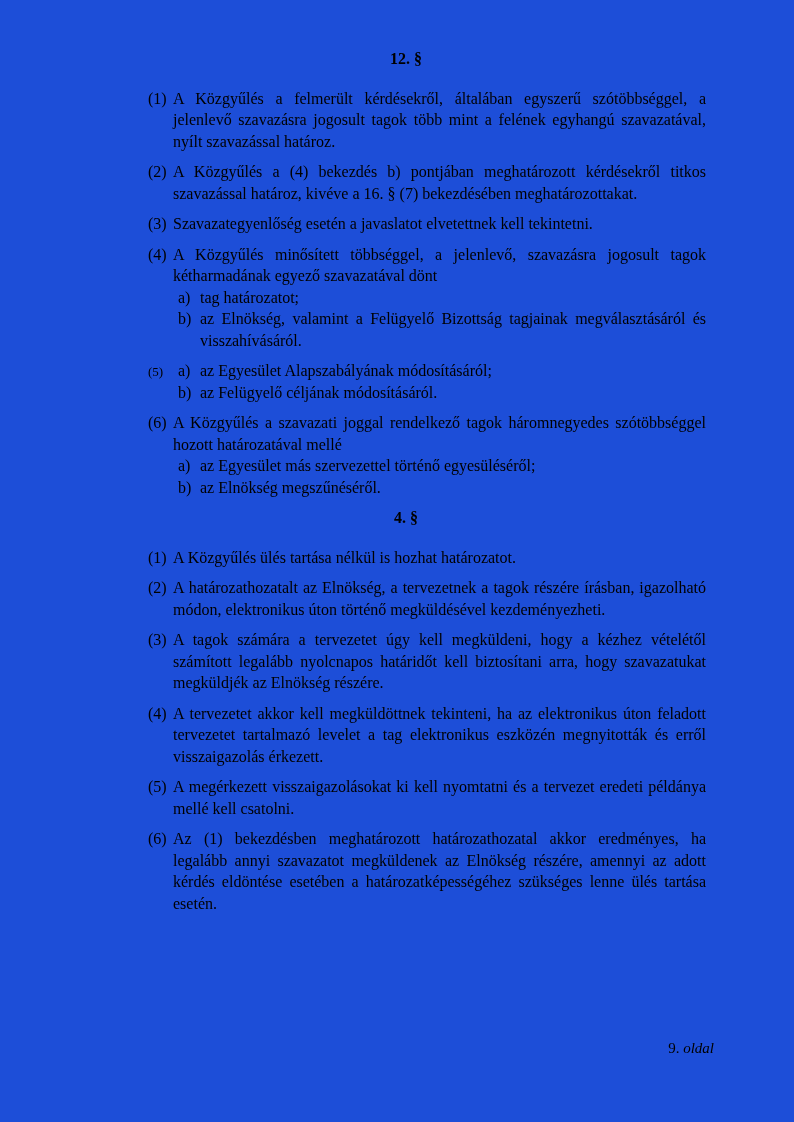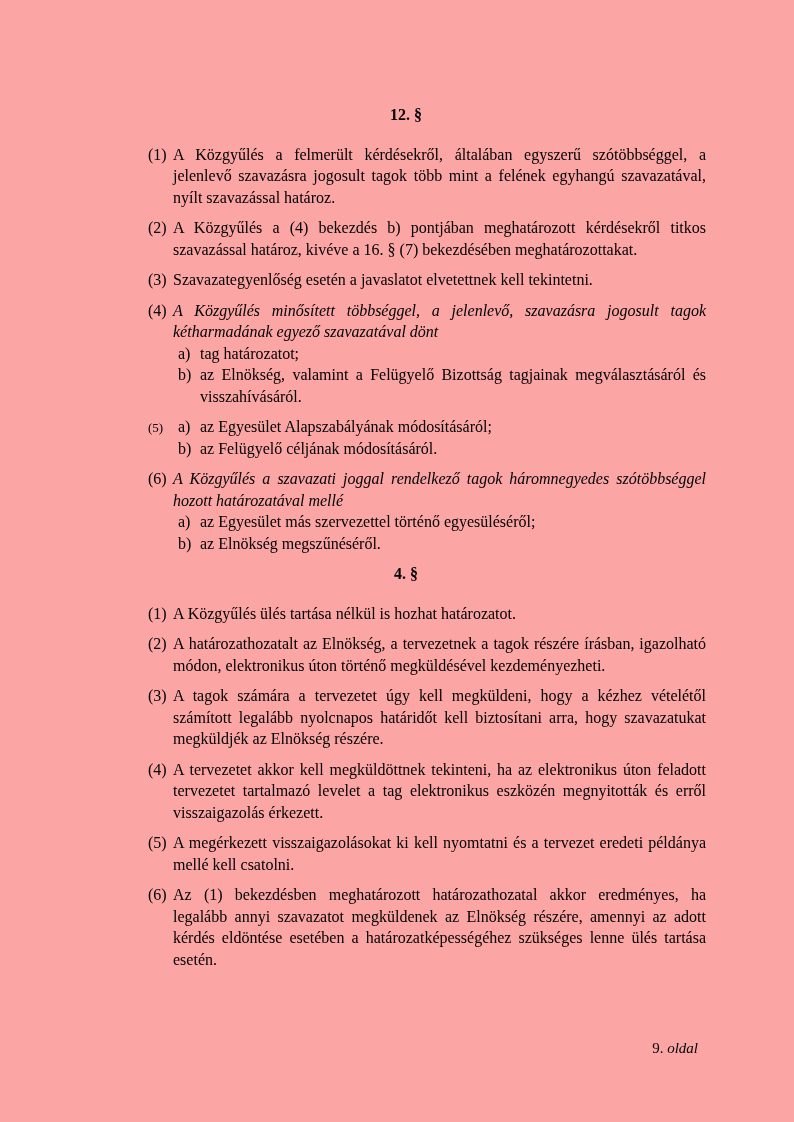--- a/index.html
+++ b/index.html
@@ -5,26 +5,26 @@
   html, body {
     margin: 0;
     padding: 0;
     background: #ffffff;
   }
   .page {
     position: relative;
     width: 794px;
     height: 1122px;
     box-sizing: border-box;
-    background: #fca5a5;
+    background: #1d4ed8;
     color: #000000;
     font-family: "Liberation Serif", "DejaVu Serif", serif;
     font-size: 16px;
     line-height: 21.5px;
-    padding: 102px 88px 0 148px;
+    padding: 46px 88px 0 148px;
     overflow: hidden;
   }
   .section-heading {
     text-align: center;
     font-weight: bold;
     margin: 2px 0 18px 0;
     transform: translateX(-21px);
   }
   .para {
     display: flex;
@@ -37,39 +37,38 @@
   }
   .pnum.small {
     font-size: 13px;
   }
   .pbody {
     flex: 1 1 auto;
     text-align: justify;
   }
   .ptext {
     text-align: justify;
-    font-style: italic;
   }
   .subitem {
     display: flex;
     align-items: baseline;
     padding-left: 5px;
   }
   .snum {
     flex: 0 0 22px;
     white-space: nowrap;
   }
   .stext {
     flex: 1 1 auto;
     text-align: justify;
   }
   .footer {
     position: absolute;
     top: 1039px;
-    right: 96px;
+    right: 80px;
     font-size: 15px;
     line-height: 18px;
     text-align: center;
   }
   .footer .page-word {
     font-style: italic;
   }
 </style>
 </head>
 <body>

